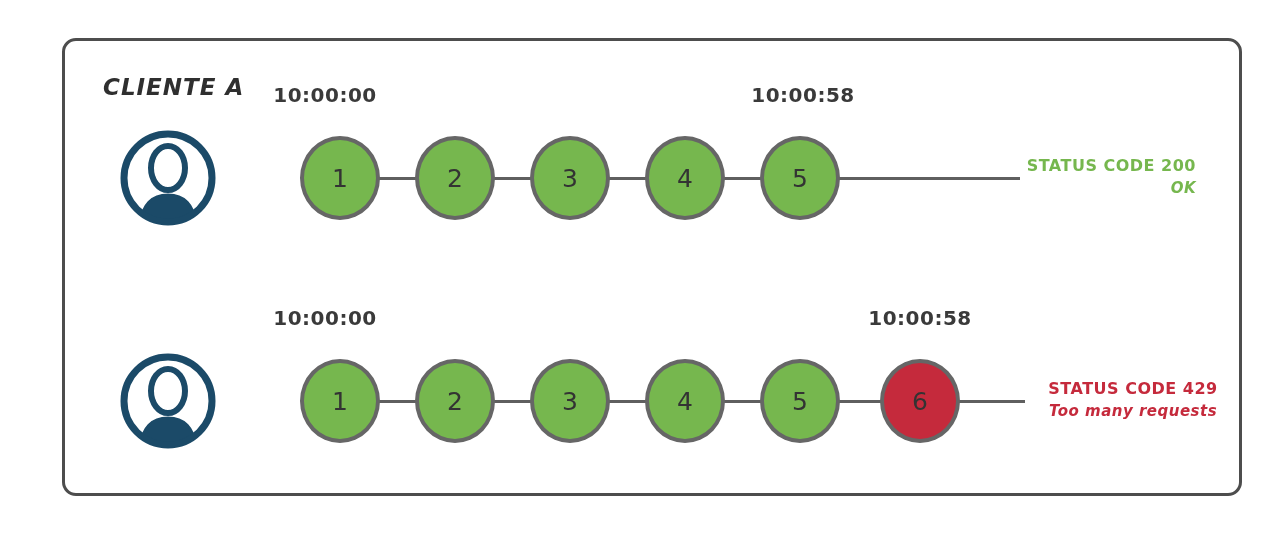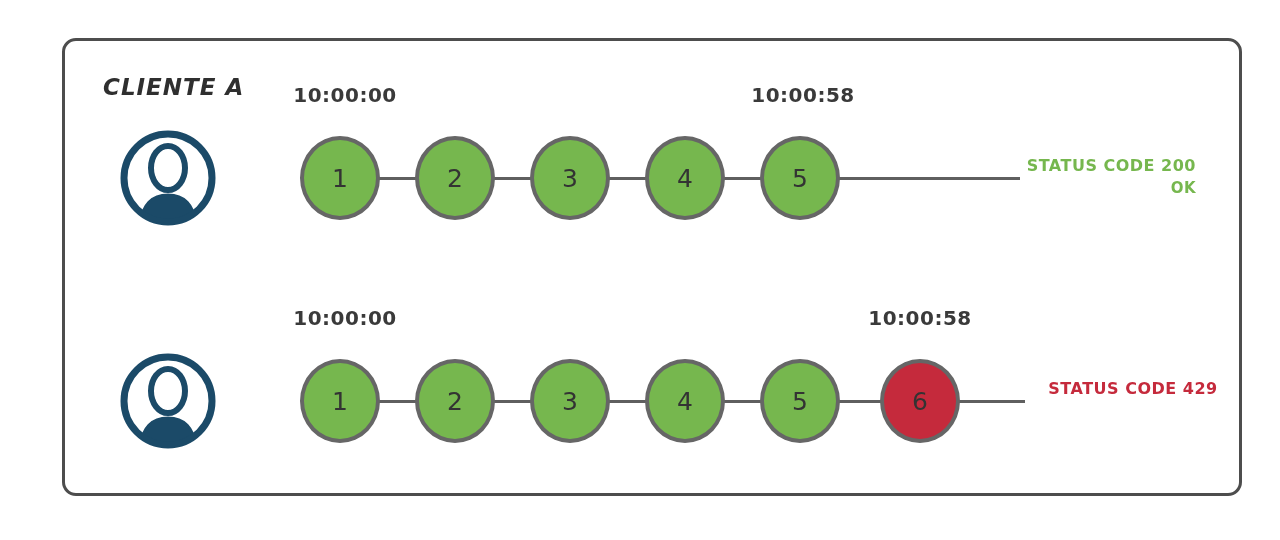--- a/index.html
+++ b/index.html
@@ -58,21 +58,21 @@
   .timestamp {
     position: absolute;
     top: 23px;
     width: 150px;
     text-align: center;
     font-size: 20px;
     font-weight: bold;
     letter-spacing: 0.5px;
     color: #3a3a3a;
   }
-  .ts-start { left: 270px; }
+  .ts-start { left: 250px; }
   .row-a .ts-end { left: 728px; }
   .row-b .ts-end { left: 845px; }
 
   .connector {
     position: absolute;
     top: 117px;
     height: 3px;
     background: #5f5f5f;
     left: 302px;
   }
@@ -102,21 +102,21 @@
     position: absolute;
     left: 1026px;
     top: 95px;
     width: 170px;
     text-align: center;
     font-weight: bold;
     letter-spacing: 0.5px;
     line-height: 22px;
   }
   .status-line1 { font-size: 16px; }
-  .status-line2 { font-size: 15px; }
+  .status-line2 { font-size: 15px; font-style: italic; }
 </style>
 </head>
 <body>
 
 <div class="canvas">
   <div class="outer-box"></div>
 
   <div class="client-row row-a">
     <div class="client-label">CLIENTE A</div>
     <div class="client-icon">
@@ -170,15 +170,16 @@
     <div class="request-timeline">
         <div class="request-circle" style="left: 300px; background: rgb(118, 183, 78);">1</div>
         <div class="request-circle" style="left: 415px; background: rgb(118, 183, 78);">2</div>
         <div class="request-circle" style="left: 530px; background: rgb(118, 183, 78);">3</div>
         <div class="request-circle" style="left: 645px; background: rgb(118, 183, 78);">4</div>
         <div class="request-circle" style="left: 760px; background: rgb(118, 183, 78);">5</div>
         <div class="request-circle" style="left: 880px; background: rgb(197, 42, 60);">6</div>
       </div>
     <div class="status-text" style="color: rgb(197, 42, 60); margin-left: 22px;">
       <div class="status-line1">STATUS CODE 429</div>
+      <div class="status-line2">Too many requests</div>
     </div>
   </div>
 </div>
 
 </body></html>

